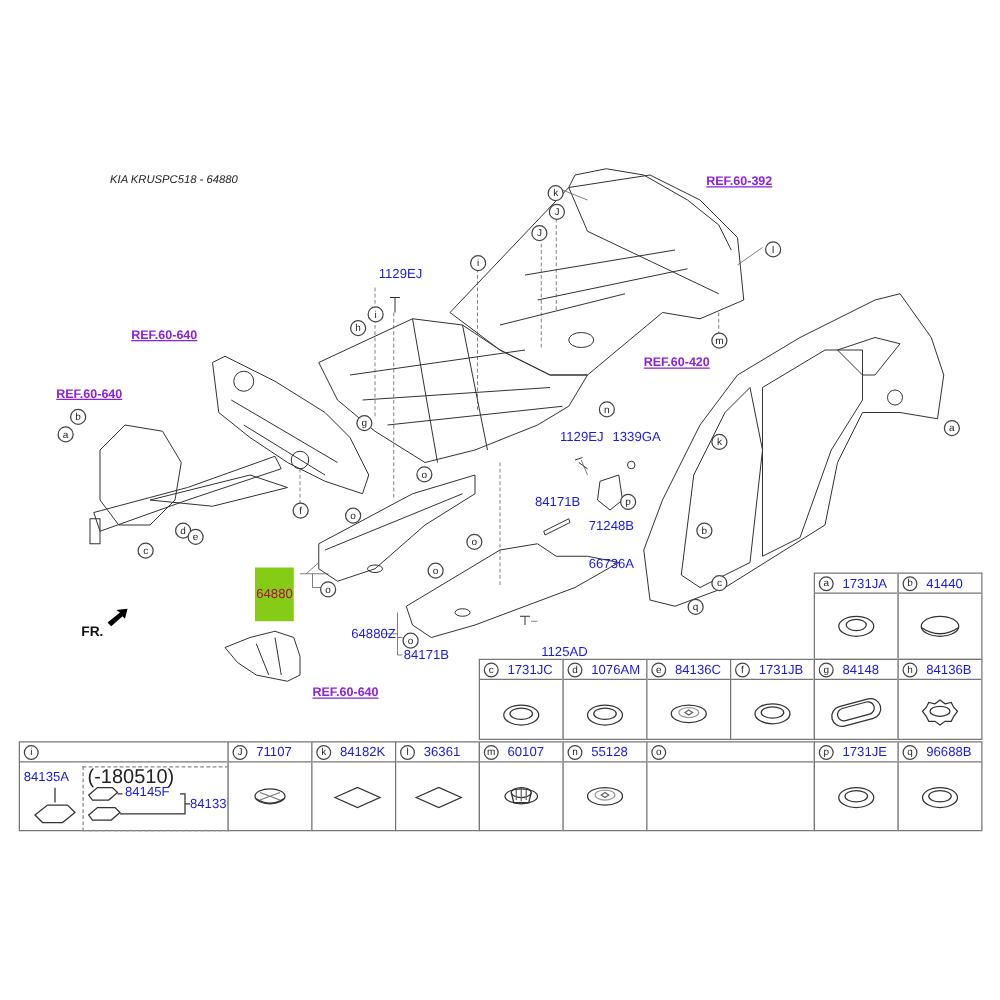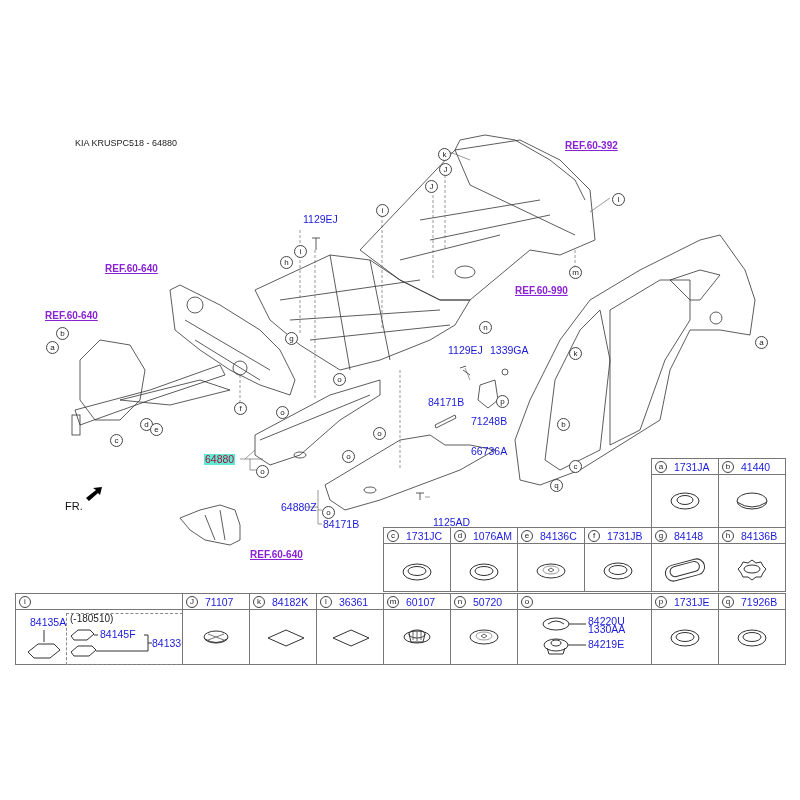--- a/index.html
+++ b/index.html
@@ -1,30 +1,30 @@
 <!DOCTYPE html>
 <html><head>
 <meta charset="utf-8">
 <style>
   html, body { margin:0; padding:0; background:#fff; }
   body { width:800px; height:800px; position:relative; overflow:hidden; font-family:"Liberation Sans", sans-serif; }
   #canvas { position:absolute; left:0; top:0; width:800px; height:800px; }
-  .title { position:absolute; left:75px; top:138px; font-size:9px; color:#222; }
+  .title { position:absolute; left:88px; top:138px; font-size:9px; color:#222;font-style:italic; }
   .lbl { position:absolute; font-size:10.5px; color:#1a1adb; white-space:nowrap; line-height:11px; }
   .ref { position:absolute; font-size:10px; color:#8a22d6; text-decoration:underline; white-space:nowrap; font-weight:bold; }
-  .hl { background:#5eead4; color:#b0103a; padding:0 1px; }
-  .fr { position:absolute; left:65px; top:500px; font-size:11px; color:#111; font-weight:normal; }
+  .hl { background:#84cc16; color:#b0103a; padding:16px 1px; }
+  .fr { position:absolute; left:65px; top:500px; font-size:11px; color:#111; font-weight:bold; }
   .circ { position:absolute; width:11px; height:11px; border:1px solid #444; border-radius:50%; font-size:8px; line-height:11px; text-align:center; color:#222; background:#fff; }
   .cell { position:absolute; border:1px solid #777; box-sizing:border-box; background:#fff; }
   .cell .hdr { position:absolute; left:0; right:0; top:0; height:15px; border-bottom:1px solid #777; }
   .cell .hdr .c { position:absolute; left:3px; top:2px; width:10px; height:10px; border:1px solid #444; border-radius:50%; font-size:8px; line-height:10px; text-align:center; color:#222; }
   .cell .hdr .pn { position:absolute; left:22px; top:2px; font-size:10.5px; color:#1a1adb; }
   .cell .art { position:absolute; left:0; right:0; top:16px; bottom:0; }
   .sublbl { position:absolute; font-size:10.5px; color:#1a1adb; white-space:nowrap; }
-  .note { position:absolute; font-size:10px; color:#222; white-space:nowrap; }
+  .note { position:absolute; font-size:16px; color:#222; white-space:nowrap; }
 </style>
 </head>
 <body>
 
 <svg id="canvas" viewBox="0 0 800 800" xmlns="http://www.w3.org/2000/svg">
   <g fill="none" stroke="#333" stroke-width="0.8">
 
     <g>
       <path d="M360 250 L455 150 L520 140 L560 160 L590 190 L595 240 L560 255 L530 250 L500 275 L470 300 L440 300 L400 280 Z"></path>
       <path d="M455 150 L470 185 L575 235"></path>
@@ -109,21 +109,21 @@
 
     <path d="M86 498 L96 490 L93 488 L102 487 L100 495 L98 493 L89 501 Z" fill="#000" stroke="none"></path>
   </g>
 </svg>
 
 <div class="title">KIA KRUSPC518 - 64880</div>
 
 <div class="ref" style="left:565px;top:140px">REF.60-392</div>
 <div class="ref" style="left:105px;top:263px">REF.60-640</div>
 <div class="ref" style="left:45px;top:310px">REF.60-640</div>
-<div class="ref" style="left:515px;top:285px">REF.60-990</div>
+<div class="ref" style="left:515px;top:285px">REF.60-420</div>
 <div class="ref" style="left:250px;top:549px">REF.60-640</div>
 
 <div class="lbl" style="left:303px;top:214px">1129EJ</div>
 <div class="lbl" style="left:448px;top:345px">1129EJ</div>
 <div class="lbl" style="left:490px;top:345px">1339GA</div>
 <div class="lbl" style="left:428px;top:397px">84171B</div>
 <div class="lbl" style="left:471px;top:416px">71248B</div>
 <div class="lbl" style="left:471px;top:446px">66736A</div>
 <div class="lbl hl" style="left:204px;top:454px">64880</div>
 <div class="lbl" style="left:281px;top:502px">64880Z</div>
@@ -242,21 +242,21 @@
         <polygon points="33,16 37,19 42,18 44,22 47,25 44,29 42,33 37,33 33,36 29,33 24,33 22,29 19,25 22,22 24,18 29,19" fill="none" stroke="#333"></polygon>
         <ellipse cx="33" cy="25" rx="8" ry="4" fill="none" stroke="#333"></ellipse>
       </svg></div>
 </div>
 
 <div class="cell" style="left:15px;top:593px;width:168px;height:72px">
   <div class="hdr">
       <span class="c">i</span>
     </div>
   <div class="art">
-    <span class="sublbl" style="left:14px;top:6px">84135A</span>
+    <span class="sublbl" style="left:3px;top:6px">84135A</span>
     <svg style="position:absolute;left:8px;top:20px" width="40" height="32">
         <line x1="20" y1="0" x2="20" y2="12" stroke="#333"></line>
         <path d="M4 22 L14 14 L30 14 L36 20 L26 28 L10 28 Z" fill="none" stroke="#333"></path>
       </svg>
     <div style="position:absolute;left:50px;top:3px;width:115px;height:50px;border:1px dashed #888"></div>
     <span class="note" style="left:54px;top:3px">(-180510)</span>
     <svg style="position:absolute;left:52px;top:14px" width="110" height="40">
       <path d="M3 12 L10 6 L22 6 L26 10 L19 16 L6 16 Z" fill="none" stroke="#333"></path>
       <path d="M3 28 L10 22 L24 22 L28 26 L21 32 L6 32 Z" fill="none" stroke="#333"></path>
       <line x1="26" y1="11" x2="30" y2="11" stroke="#333"></line>
@@ -304,59 +304,45 @@
   <div class="art"><svg width="66" height="55">
         <ellipse cx="33" cy="27" rx="13" ry="6" fill="none" stroke="#333"></ellipse>
         <ellipse cx="33" cy="24" rx="8" ry="4" fill="none" stroke="#333"></ellipse>
         <path d="M25 24 L27 32 L39 32 L41 24" fill="none" stroke="#333"></path>
         <path d="M29 22 L29 30 M33 21 L33 31 M37 22 L37 30" stroke="#666"></path>
       </svg></div>
 </div>
 <div class="cell" style="left:450px;top:593px;width:68px;height:72px">
   <div class="hdr">
       <span class="c">n</span>
-      <span class="pn">50720</span>
+      <span class="pn">55128</span>
     </div>
   <div class="art"><svg width="66" height="55">
         <ellipse cx="33" cy="27" rx="14" ry="7" fill="none" stroke="#333"></ellipse>
         <ellipse cx="33" cy="26" rx="8" ry="4" fill="none" stroke="#999"></ellipse>
         <path d="M30 26 L33 24 L36 26 L33 28 Z" fill="none" stroke="#666"></path>
       </svg></div>
 </div>
 <div class="cell" style="left:517px;top:593px;width:135px;height:72px">
   <div class="hdr">
       <span class="c">o</span>
     </div>
-  <div class="art">
-    <svg style="position:absolute;left:20px;top:0px" width="75" height="55">
-      <ellipse cx="18" cy="14" rx="13" ry="6" fill="none" stroke="#333"></ellipse>
-      <path d="M10 14 Q18 8 26 14" fill="none" stroke="#333"></path>
-      <line x1="31" y1="14" x2="48" y2="14" stroke="#333"></line>
-      <ellipse cx="18" cy="35" rx="12" ry="6" fill="none" stroke="#333"></ellipse>
-      <ellipse cx="18" cy="33" rx="5" ry="3" fill="none" stroke="#333"></ellipse>
-      <path d="M9 38 L11 44 L25 44 L27 38" fill="none" stroke="#333"></path>
-      <line x1="30" y1="35" x2="48" y2="35" stroke="#333"></line>
-    </svg>
-    <span class="sublbl" style="left:70px;top:5px">84220U</span>
-    <span class="sublbl" style="left:70px;top:13px">1330AA</span>
-    <span class="sublbl" style="left:70px;top:28px">84219E</span>
-  </div>
 </div>
 <div class="cell" style="left:651px;top:593px;width:68px;height:72px">
   <div class="hdr">
       <span class="c">p</span>
       <span class="pn">1731JE</span>
     </div>
   <div class="art"><svg width="66" height="55">
         <ellipse cx="33" cy="28" rx="14" ry="8" fill="none" stroke="#333"></ellipse>
         <ellipse cx="33" cy="27" rx="9" ry="4.5" fill="none" stroke="#333"></ellipse>
       </svg></div>
 </div>
 <div class="cell" style="left:718px;top:593px;width:68px;height:72px">
   <div class="hdr">
       <span class="c">q</span>
-      <span class="pn">71926B</span>
+      <span class="pn">96688B</span>
     </div>
   <div class="art"><svg width="66" height="55">
         <ellipse cx="33" cy="28" rx="14" ry="8" fill="none" stroke="#333"></ellipse>
         <ellipse cx="33" cy="27" rx="9" ry="4.5" fill="none" stroke="#333"></ellipse>
       </svg></div>
 </div>
 
 </body></html>

